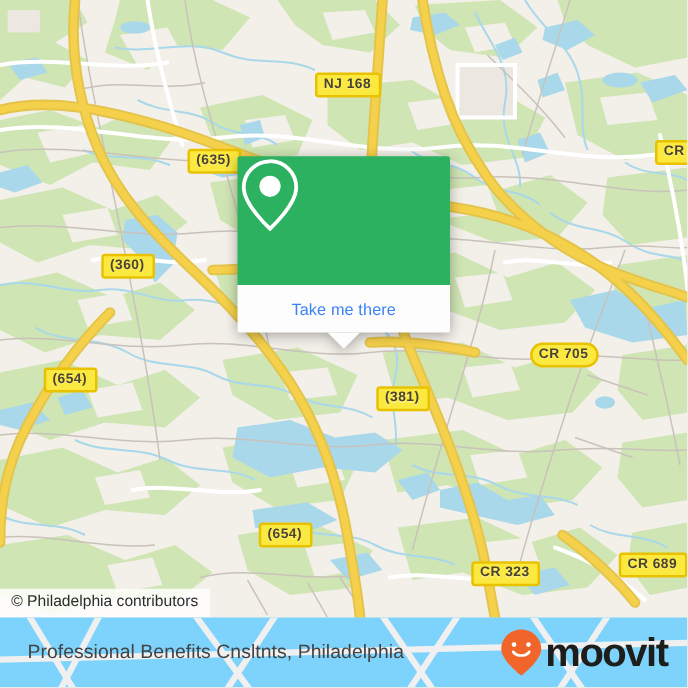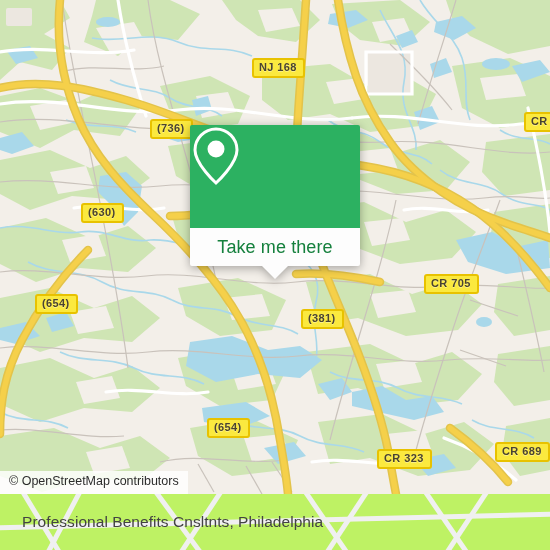--- a/index.html
+++ b/index.html
@@ -47,22 +47,22 @@
     border-radius:2px 2px 0 0;
   }
   #popup-body {
     background:#fdfdfd;
     height:38px;
     display:flex; align-items:center; justify-content:center;
     border-radius:0 0 2px 2px;
     position:relative;
   }
   #popup-label {
-    font-size:18px;
-    color:#15803d;
+    font-size:13px;
+    color:#3b82f6;
     letter-spacing:.1px;
   }
   #popup-tail {
     position:absolute;
     left:50%; bottom:-13px;
     margin-left:-13px;
     width:0; height:0;
     border-left:13px solid transparent;
     border-right:13px solid transparent;
     border-top:13px solid #fdfdfd;
@@ -78,21 +78,21 @@
     padding:4px 9px 5px 9px;
     letter-spacing:0;
     line-height:1.1;
   }
 
   
   #footer {
     position:absolute;
     left:0; top:494px;
     width:550px; height:56px;
-    background:#bef264;
+    background:#7dd3fc;
     display:flex; align-items:center;
     overflow:hidden;
   }
   #footer-watermark { position:absolute; left:0; top:0; width:550px; height:56px; }
   #footer-title {
     position:relative;
     margin-left:22px;
     font-size:15.5px;
     color:#434343;
     letter-spacing:.05px;
@@ -304,58 +304,67 @@
           <path d="M170 216 C196 216 222 212 248 208"></path>
           <path d="M88 250 C62 276 40 306 22 340 C4 374 0 404 0 434"></path>
           <path d="M296 274 C324 272 352 276 380 282"></path>
           <path d="M450 428 C472 444 492 462 508 482"></path>
           <path d="M246 206 C270 202 294 200 318 204"></path>
         </g>
       </g>
     </svg>
 
     <div class="shield" style="left:252px; top:30px;">NJ 168</div>
-    <div class="shield" style="left:150px; top:91px;">(736)</div>
-    <div class="shield" style="left:81px;  top:175px;">(630)</div>
+    <div class="shield" style="left:150px; top:91px;">(635)</div>
+    <div class="shield" style="left:81px;  top:175px;">(360)</div>
     <div class="shield" style="left:35px; top:266px;">(654)</div>
-    <div class="shield" style="left:424px; top:246px;">CR 705</div>
+    <div class="shield" style="left:424px; top:246px;border-radius:10px;">CR 705</div>
     <div class="shield" style="left:301px; top:281px;">(381)</div>
     <div class="shield" style="left:207px; top:390px;">(654)</div>
     <div class="shield" style="left:377px; top:421px;">CR 323</div>
     <div class="shield" style="left:495px; top:414px;text-align:center;">CR 689</div>
     <div class="shield" style="left:524px; top:84px;">CR</div>
 
     <div id="popup">
       <div id="popup-head">
         <svg width="52" height="62" viewBox="0 0 52 62">
           <path d="M26 4 C14.4 4 5 13.4 5 25 C5 39 26 58 26 58 C26 58 47 39 47 25 C47 13.4 37.6 4 26 4 Z" fill="none" stroke="#ffffff" stroke-width="3"></path>
           <circle cx="26" cy="24" r="8.5" fill="#ffffff"></circle>
         </svg>
       </div>
       <div id="popup-body">
         <span id="popup-label">Take me there</span>
         <span id="popup-tail"></span>
       </div>
     </div>
 
-    <div id="attribution">© OpenStreetMap contributors</div>
+    <div id="attribution">© Philadelphia contributors</div>
   </div>
 
   <div id="footer">
     <svg id="footer-watermark" width="550" height="56" viewBox="0 0 550 56">
       <g fill="none" stroke="#f0f0f0" stroke-width="5">
         <path d="M18 -10 L64 66"></path>
         <path d="M84 -10 L44 66"></path>
         <path d="M150 -10 L206 66"></path>
         <path d="M226 -10 L176 66"></path>
         <path d="M300 -10 L352 66"></path>
         <path d="M372 -10 L322 66"></path>
         <path d="M420 -10 L472 66"></path>
         <path d="M492 -10 L442 66"></path>
         <path d="M-10 34 L560 20"></path>
       </g>
     </svg>
 
     <div id="footer-title">Professional Benefits Cnsltnts, Philadelphia</div>
 
+    <div id="brand">
+      <svg width="36" height="40" viewBox="0 0 36 40">
+        <path d="M18 1.5 C9.2 1.5 2 8.5 2 17.2 C2 26.5 18 38.5 18 38.5 C18 38.5 34 26.5 34 17.2 C34 8.5 26.8 1.5 18 1.5 Z" fill="#f2652a"></path>
+        <circle cx="12.2" cy="13.6" r="1.9" fill="#ffffff"></circle>
+        <circle cx="23.8" cy="13.6" r="1.9" fill="#ffffff"></circle>
+        <path d="M11.6 19.4 C13.8 23.4 22.2 23.4 24.4 19.4" fill="none" stroke="#ffffff" stroke-width="2.1" stroke-linecap="round"></path>
+      </svg>
+      <span id="brand-word">moovit</span>
+    </div>
   </div>
 
 </div>
 
 </body></html>

